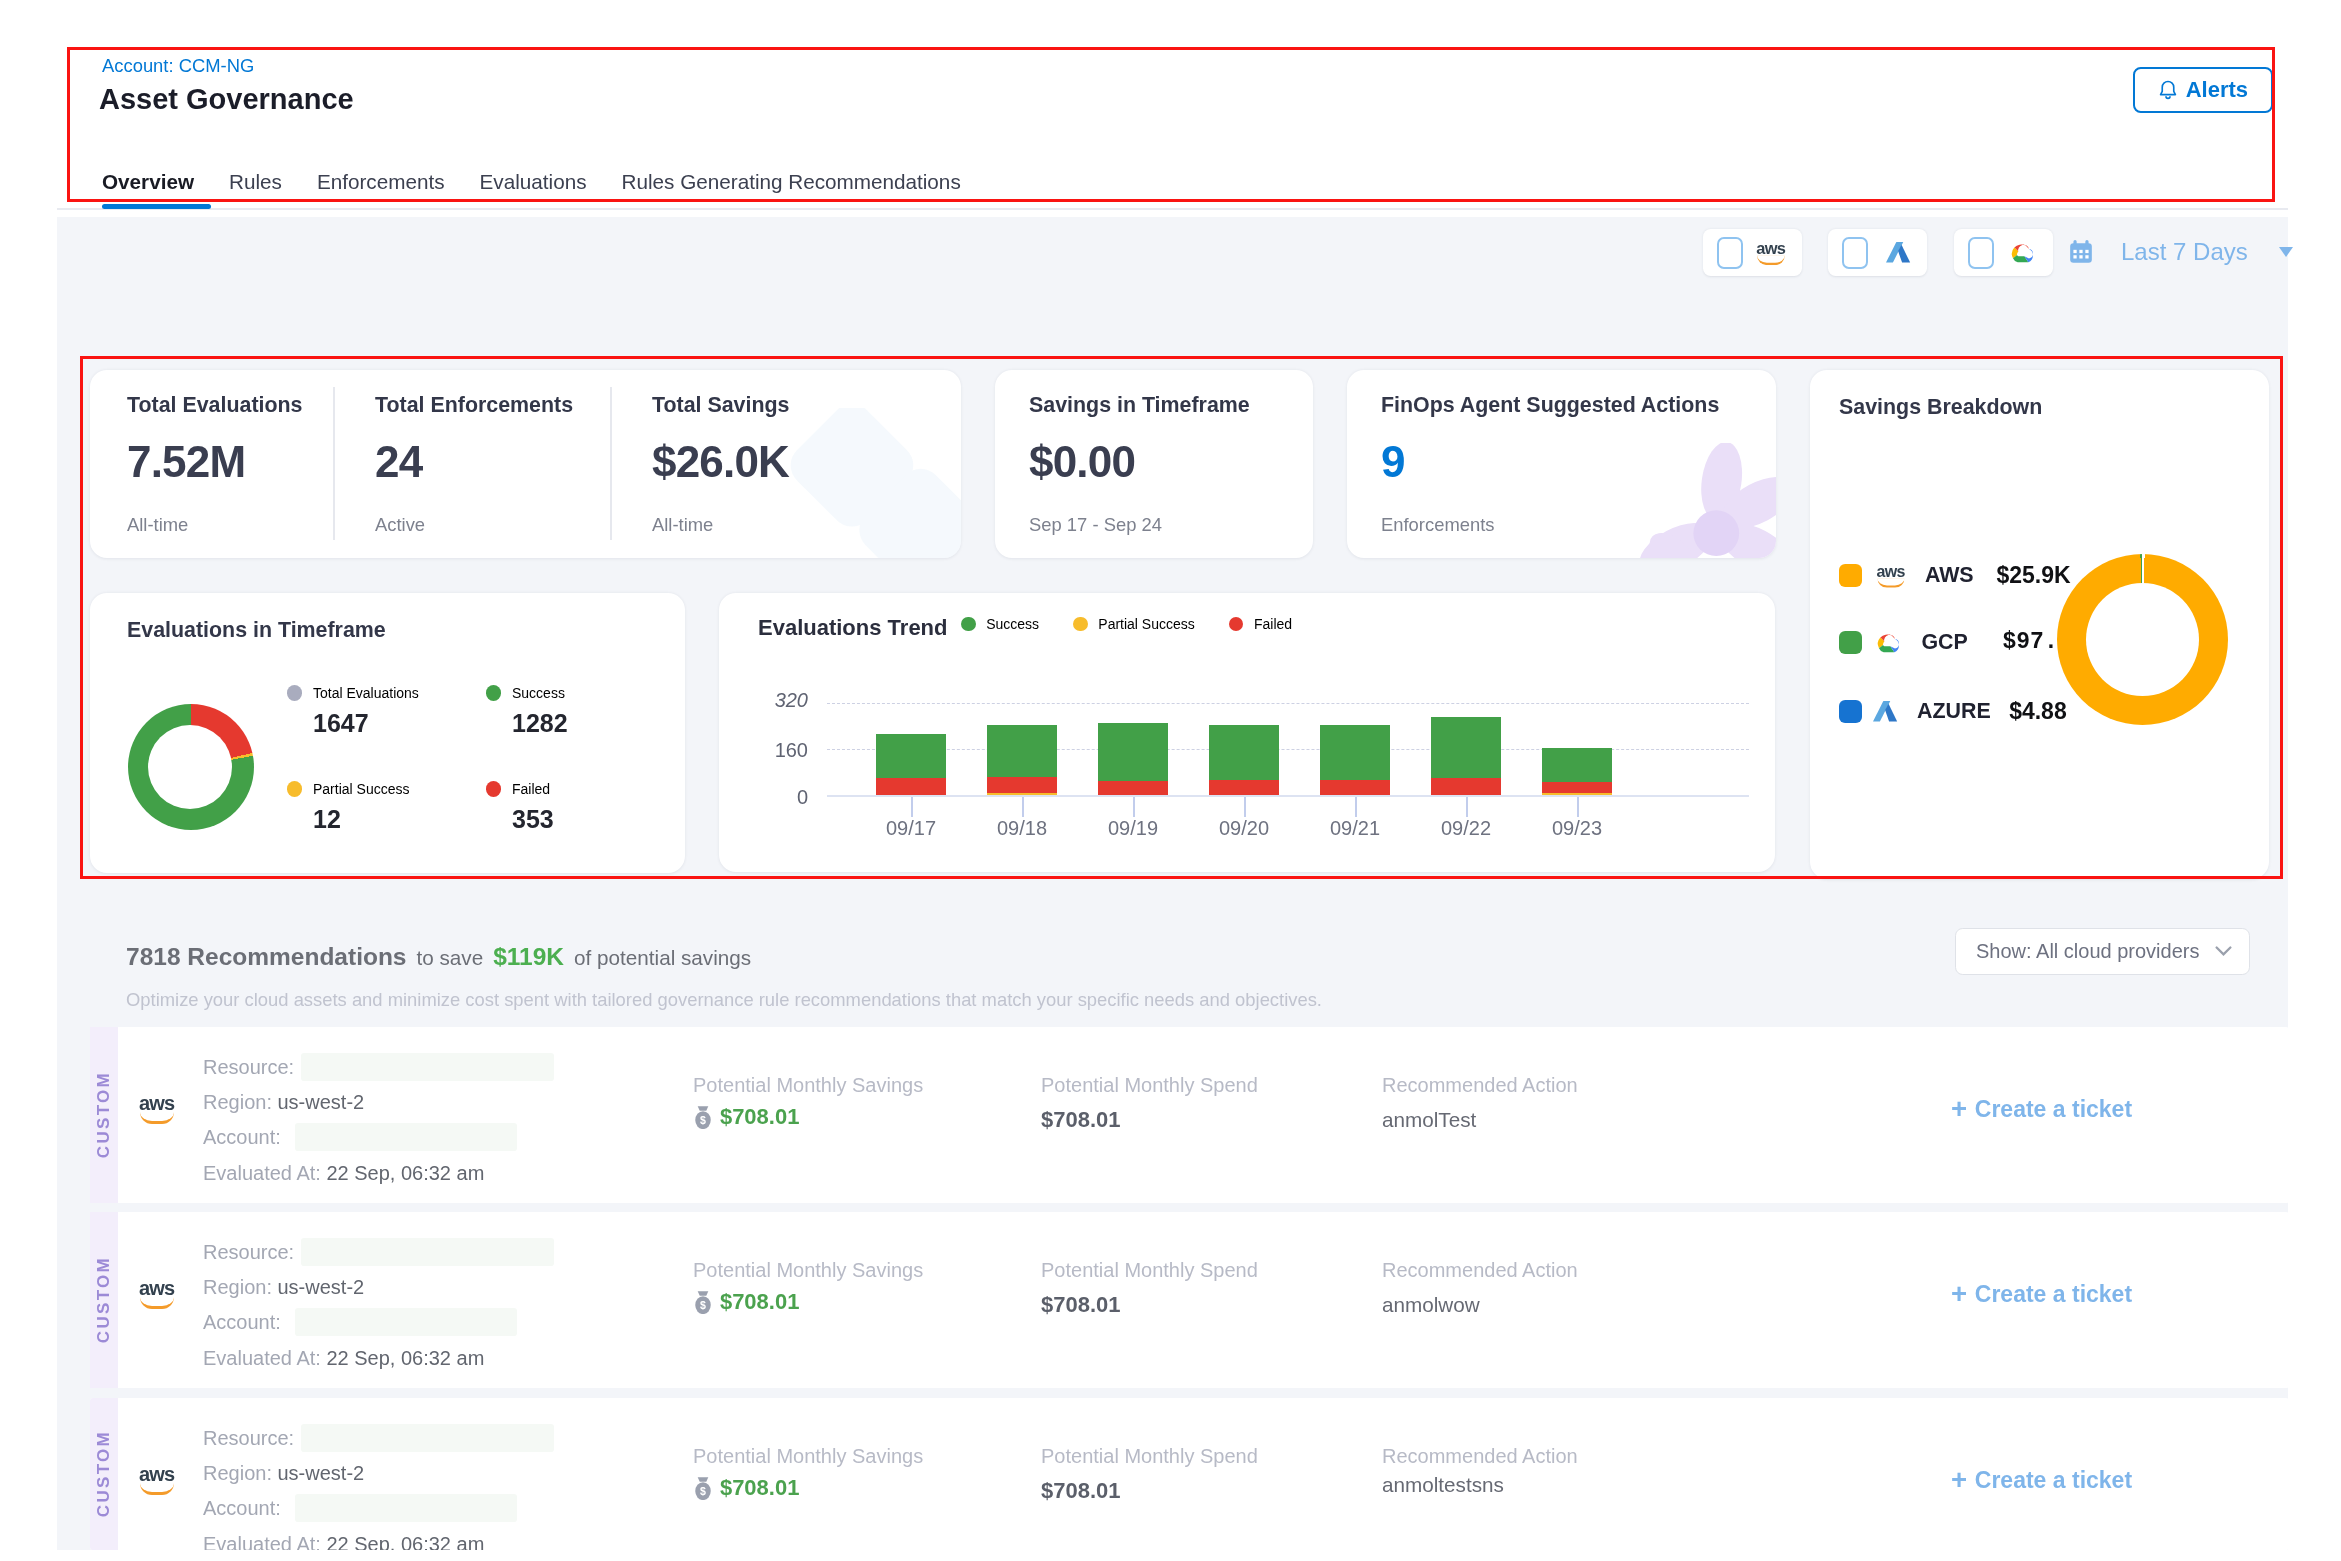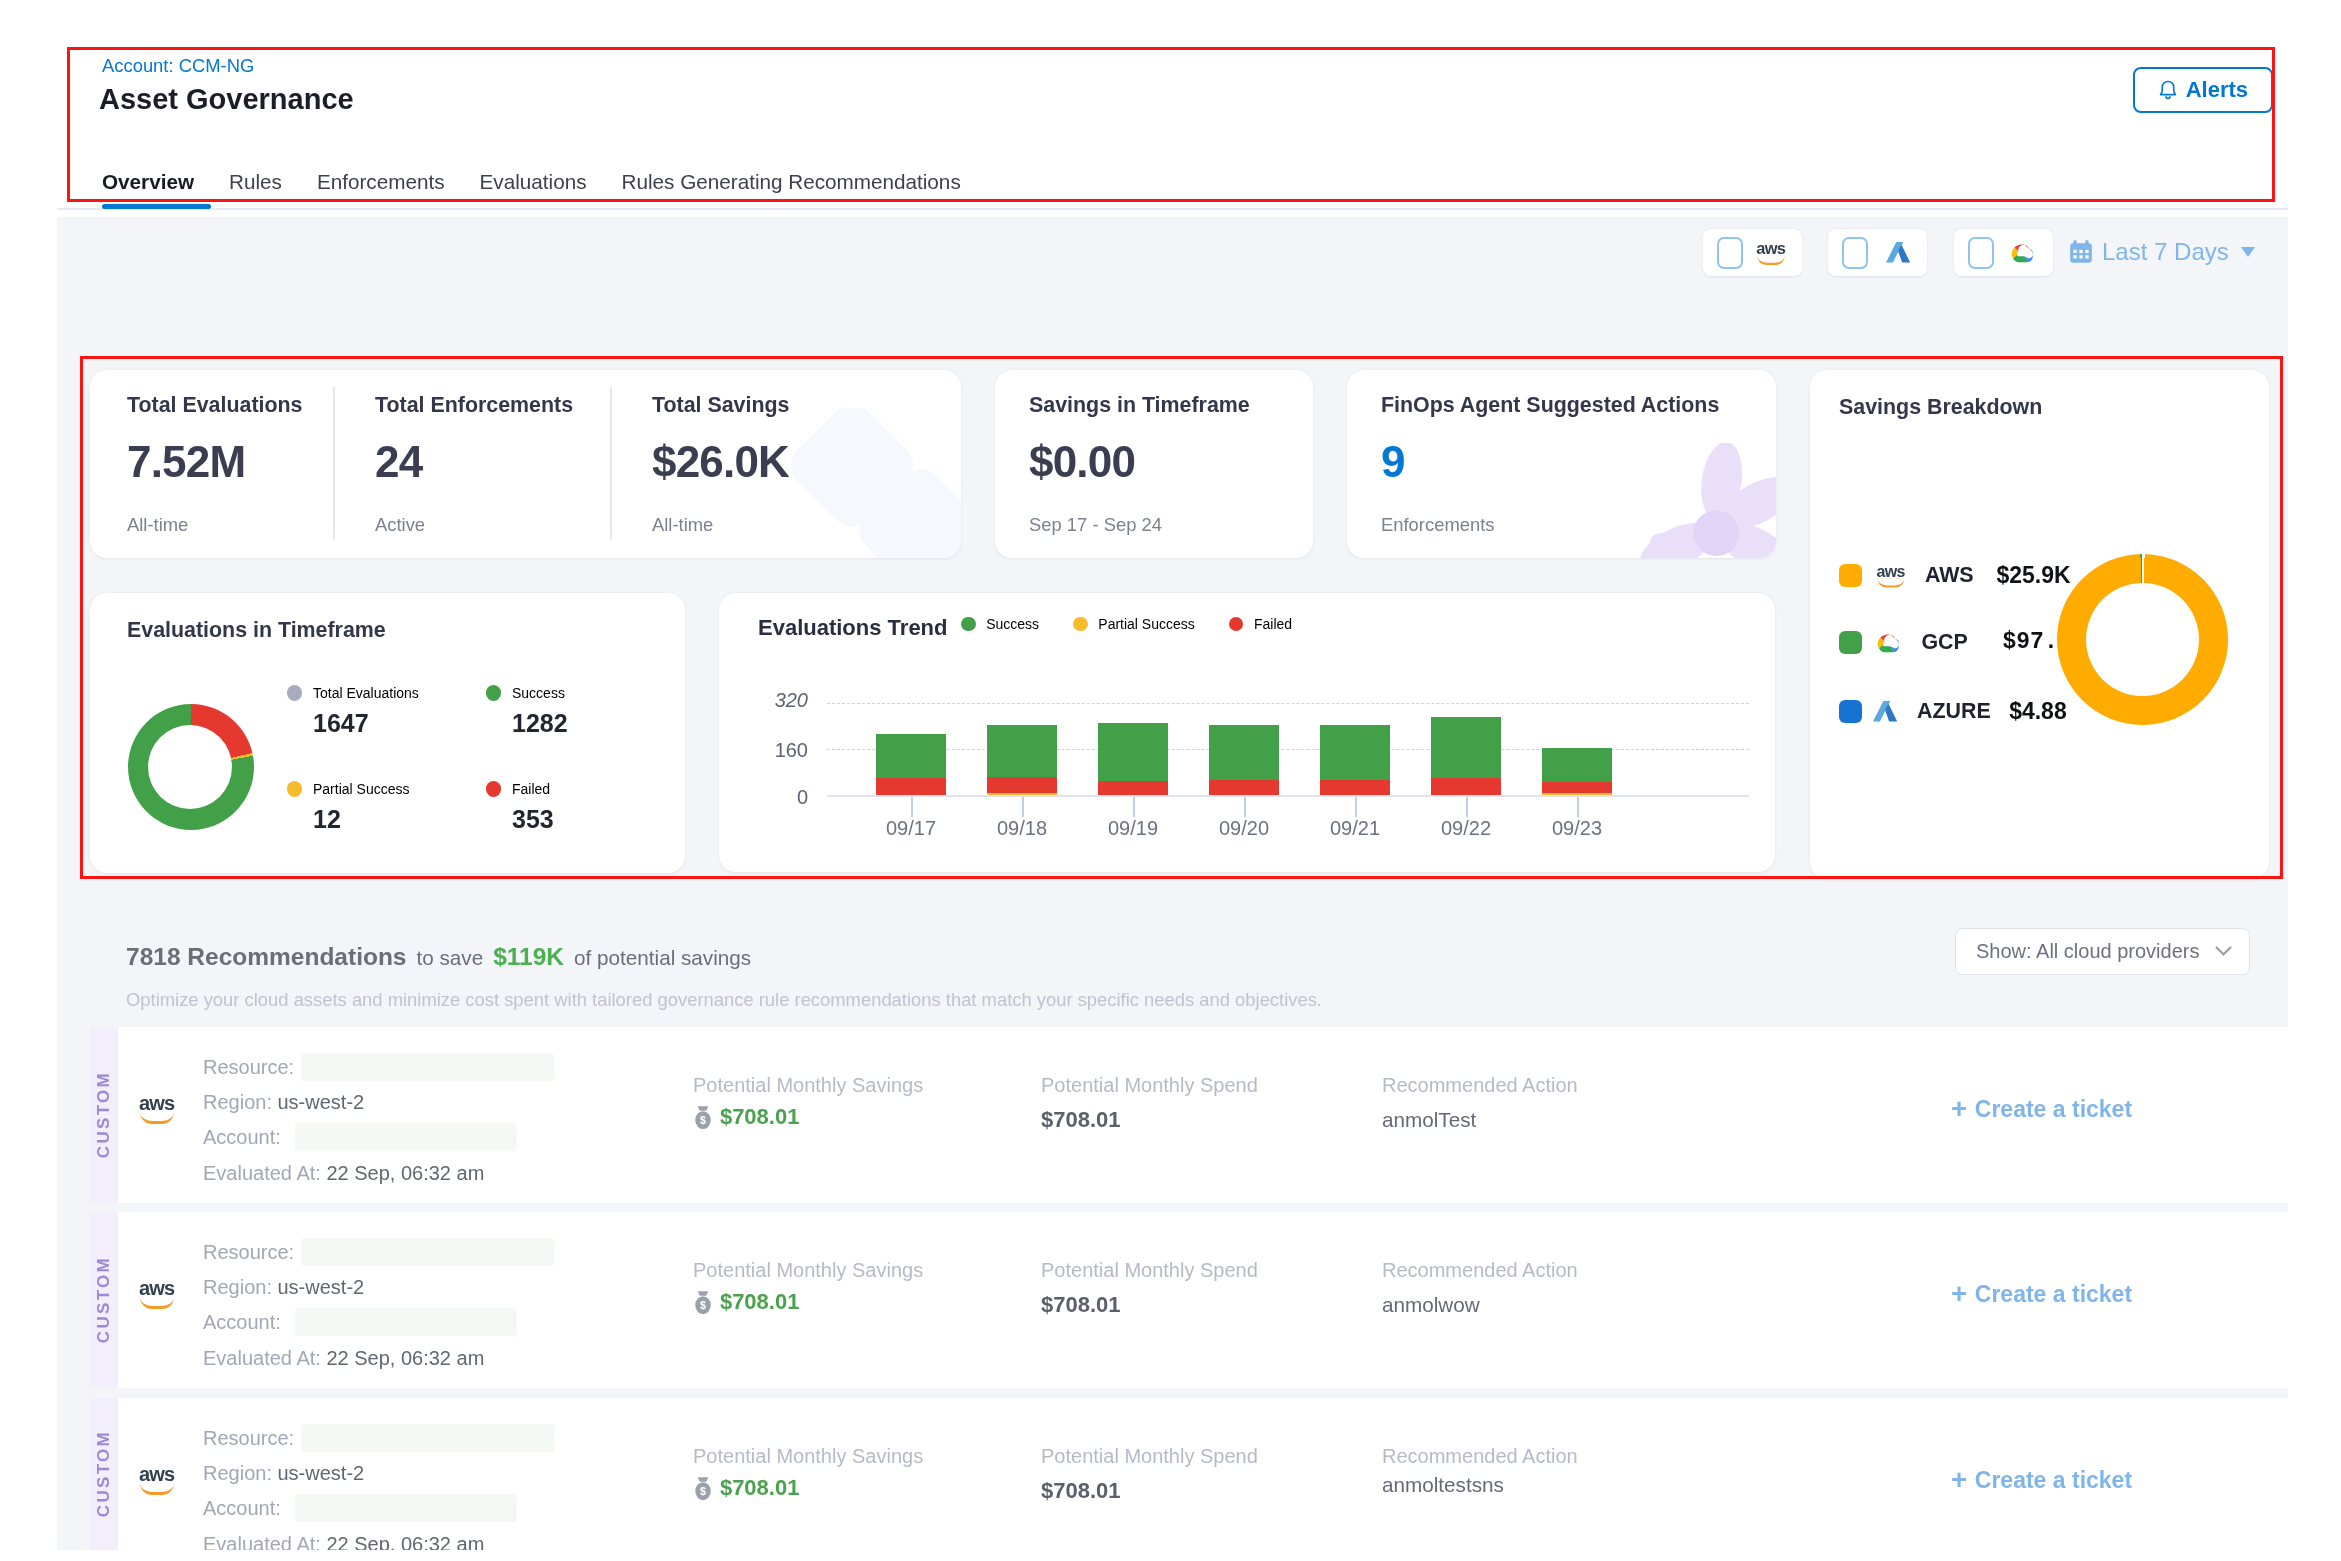--- a/index.html
+++ b/index.html
@@ -91,21 +91,21 @@
   <span class="checkbox"></span>
   <span style="display:inline-flex;">
     <svg width="32" height="24.5" viewBox="0 0 24 18">
       <path d="M16.5 6.5 L14 4 A7 7 0 0 0 5.5 5.5 L8.5 8.5 A3.5 3.5 0 0 1 16.5 6.5 Z" fill="#ea4335"></path>
       <path d="M5.5 5.5 A7 7 0 0 0 4.5 13.5 L7.5 11 A3.5 3.5 0 0 1 8.5 8.5 Z" fill="#fbbc05"></path>
       <path d="M4.5 13.5 A5 5 0 0 0 8 16.5 L16 16.5 L13 12 L8.5 12 A3.5 3.5 0 0 1 7.5 11 Z" fill="#34a853"></path>
       <path d="M16.5 6.5 A3.6 3.6 0 0 1 16.5 13.6 L13 12 L16 16.5 A5.5 5.5 0 0 0 16.5 6.5 Z" fill="#4285f4"></path>
     </svg>
   </span>
 </div>
-<div class="abs" style="left:2068px;top:233px;height:38px;display:flex;align-items:center;gap:8px;cursor:pointer;">
+<div class="abs" style="left:2068px;top:233px;height:38px;display:flex;align-items:center;gap:27px;cursor:pointer;">
   <span style="display:inline-flex;">
     <svg width="26" height="26" viewBox="0 0 24 24">
       <rect x="2" y="4" width="20" height="18" rx="3" fill="#7fb5ea"></rect>
       <rect x="5" y="1" width="3" height="5" rx="1.5" fill="#7fb5ea"></rect>
       <rect x="16" y="1" width="3" height="5" rx="1.5" fill="#7fb5ea"></rect>
       <rect x="5" y="10" width="3" height="3" fill="#fff"></rect>
         <rect x="10.5" y="10" width="3" height="3" fill="#fff"></rect>
         <rect x="16" y="10" width="3" height="3" fill="#fff"></rect>
       <rect x="5" y="15" width="3" height="3" fill="#fff"></rect>
         <rect x="10.5" y="15" width="3" height="3" fill="#fff"></rect>

